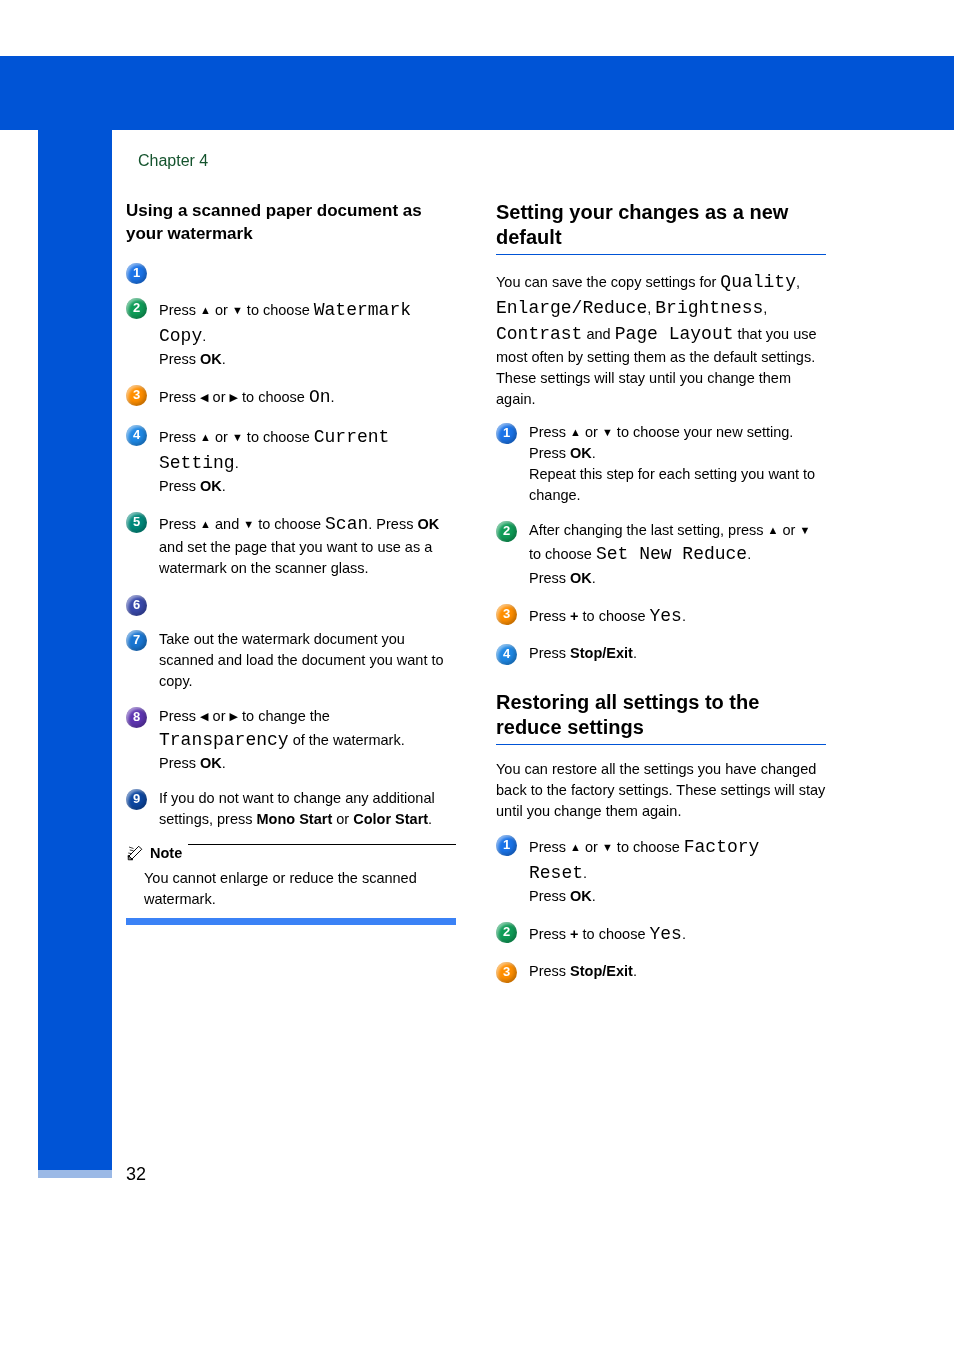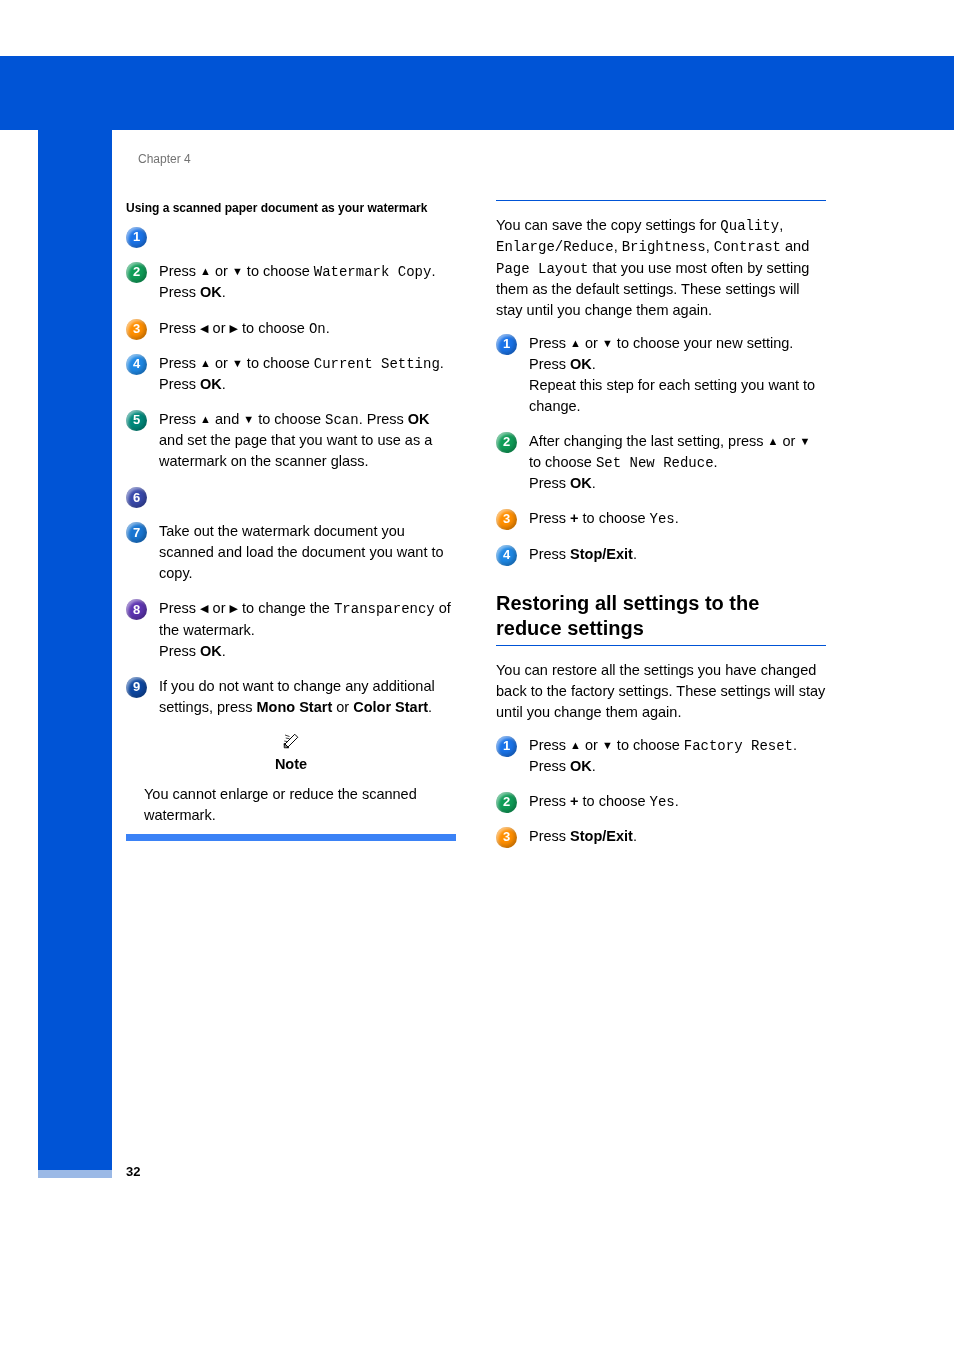--- a/index.html
+++ b/index.html
@@ -2,31 +2,31 @@
 <html><head>
 <meta charset="utf-8">
 <style>
   * { box-sizing: border-box; margin: 0; padding: 0; }
   html, body { width: 954px; height: 1351px; background: #fff; font-family: Arial, Helvetica, sans-serif; color: #000; }
   .page { position: relative; width: 954px; height: 1351px; }
   .header-band { position: absolute; left: 0; top: 56px; width: 954px; height: 74px; background: #0054d6; }
   .side-band   { position: absolute; left: 38px; top: 56px; width: 74px;  height: 1120px; background: #0054d6; } 
   .small-footer-bar { position: absolute; left: 38px; top: 1170px; width: 74px; height: 8px; background: #9bb9e6; }
 
-  .chapter-label { position:absolute; left:138px; top:152px; font-size:12px; color:#737373; }
-  .page-number-box { position:absolute; left:126px; top:1164px; font-size:13px; font-weight:bold; }
+  .chapter-label { position:absolute; left:138px; top:152px; font-size:16px; color:#14532d; }
+  .page-number-box { position:absolute; left:126px; top:1164px; font-size:18px; font-weight:normal; }
 
   .columns { position:absolute; left:126px; top:200px; width:700px; display:flex; gap:40px; }
   .col { width:330px; }
 
-  .section-bold { font-size:12px; font-weight:bold; line-height:1.35; margin-bottom:10px; }
+  .section-bold { font-size:17px; font-weight:bold; line-height:1.35; margin-bottom:16px; }
   .h2-like { font-size:20px; font-weight:bold; line-height:1.25; margin-bottom:4px; }
   .h2-underline { border-bottom:1.5px solid #0054d6; margin-bottom:14px; }
   .para { font-size:14.5px; line-height:1.45; margin-bottom:12px; }
-  .mono { font-family: "Courier New", Courier, monospace; font-size:14px; }
+  .mono { font-family: "Courier New", Courier, monospace; font-size:18px; }
 
   .steps { list-style:none; }
   .step { display:flex; gap:12px; font-size:14.5px; line-height:1.45; margin-bottom:14px; }
   .step-body { flex:1; }
 
   .badge {
     flex:0 0 21px; width:21px; height:21px; border-radius:50%;
     display:flex; align-items:center; justify-content:center;
     color:#fff; font-weight:bold; font-size:13px;
     background:#1a66ff;
@@ -41,21 +41,21 @@
   .badge.c6{ background:#3949ab; }
   .badge.c7{ background:#1976d2; }
   .badge.c8{ background:#5e35b1; }
   .badge.c9{ background:#0d47a1; }
 
   .tri { font-family: Arial, sans-serif; font-size:11px; display:inline-block; vertical-align:1px; }
 
   .note-wrap { margin-top:4px; }
   .note-head { display:flex; align-items:center; gap:6px; font-weight:bold; font-size:14.5px; }
   .note-icon { width:18px; height:18px; display:inline-flex; align-items:center; justify-content:center; }
-  .note-rule-row { display:flex; align-items:center; gap:6px; margin:4px 0 6px 0;flex-direction:column;}
+  .note-rule-row { display:flex; gap:6px; margin:4px 0 6px 0;}
   .note-rule-row .rule { flex:1; height:1px; background:#000; }
   .note-body { font-size:14.5px; line-height:1.45; padding:0 0 8px 18px; margin-bottom:10px; border-bottom:7px solid #3b82f6;}
 
   b { font-weight:bold; }
 </style>
 </head>
 <body>
 
 <div class="page">
   <div class="header-band"></div>
@@ -116,20 +116,21 @@
               </svg>
           </span>
           <span class="note-head">Note</span>
           <span class="rule"></span>
         </div>
         <div class="note-body">You cannot enlarge or reduce the scanned watermark.</div>
       </div>
     </div>
 
     <div class="col">
+      <div class="h2-like">Setting your changes as a new default</div>
       <div class="h2-underline"></div>
 
       <p class="para">
         <span>You can save the copy settings for </span><span class="mono">Quality</span><span>, </span><span class="mono">Enlarge/Reduce</span><span>, </span><span class="mono">Brightness</span><span>, </span><span class="mono">Contrast</span><span> and </span><span class="mono">Page Layout</span><span> that you use most often by setting them as the default settings. These settings will stay until you change them again.</span>
       </p>
 
       <ol class="steps" id="right-steps-a">
           <li class="step">
             <span class="badge c1">1</span>
             <div class="step-body">Press <span class="tri">▲</span> or <span class="tri">▼</span> to choose your new setting.<br>Press <b>OK</b>.<br>Repeat this step for each setting you want to change.</div>

